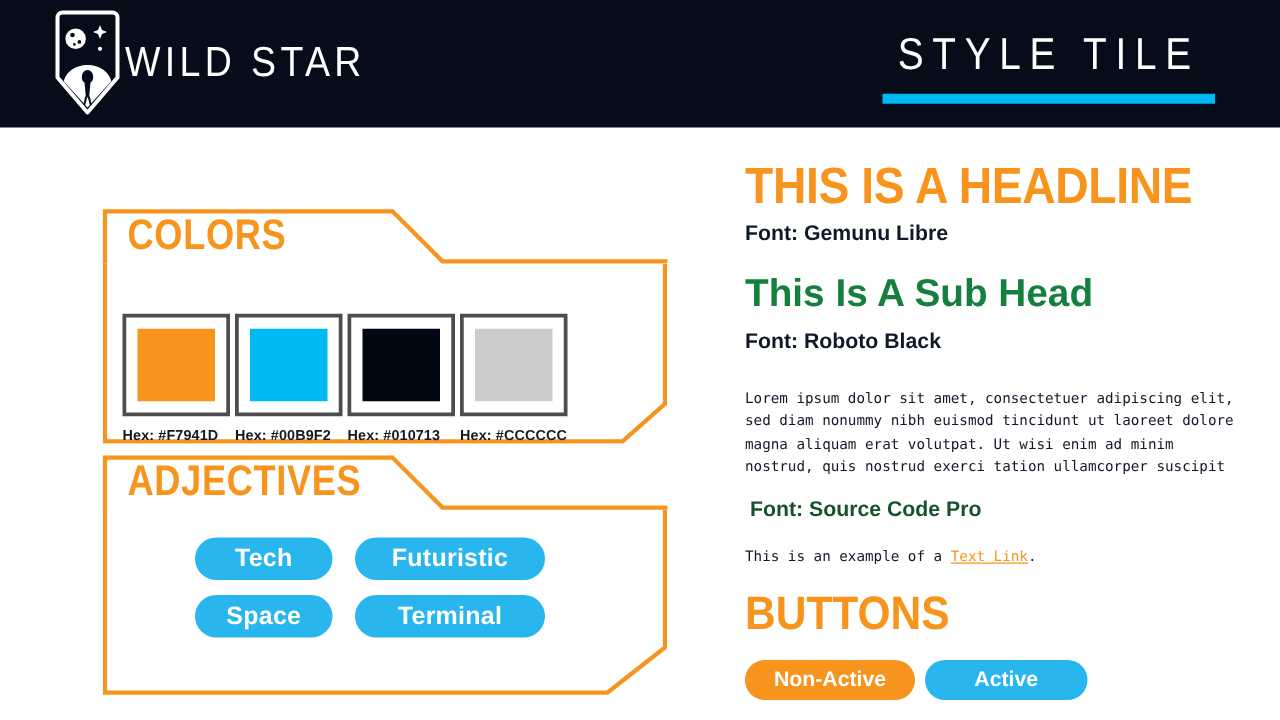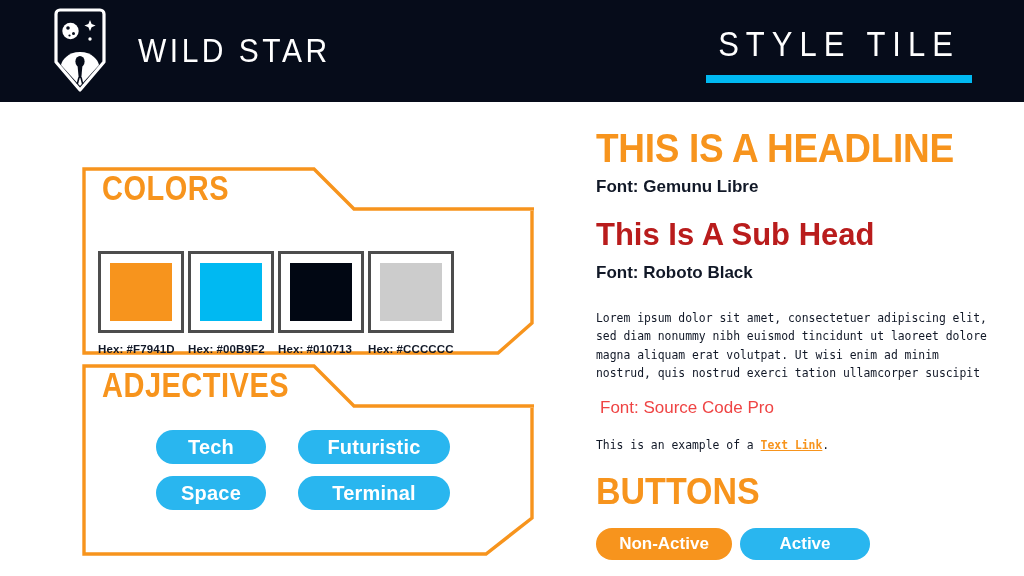--- a/index.html
+++ b/index.html
@@ -8,21 +8,21 @@
     background:#ffffff;
     font-family:"Liberation Sans", sans-serif;
     position:relative;
   }
 
   
   .header {
     position:absolute; left:0; top:0; width:1024px; height:102px;
     background:#060c1a;
   }
-  .brand { position:absolute; left:52px; top:8px; display:flex; align-items:center; gap:30px; }
+  .brand { position:absolute; left:42px; top:8px; display:flex; align-items:center; gap:2px; }
   .logo-mark { width:56px; height:86px; display:block; }
   .wordmark {
     color:#ffffff;
     font-family:"Liberation Sans", sans-serif;
     font-size:30px;
     font-weight:400;
     letter-spacing:3.5px;
     transform:scaleY(1.12);
     white-space:nowrap;
   }
@@ -70,57 +70,57 @@
   }
 
   
   #adj-panel { left:82px; top:364px; width:528px; }
   #adj-panel .panel-body { height:148px; }
   .adj-grid {
     position:absolute; left:0; top:0; width:100%; height:100%;
     display:flex; flex-direction:column; gap:12px;
     padding:22px 0 0 74px;
   }
-  .adj-row { display:flex; gap:32px; }
+  .adj-row { display:flex; gap:18px; }
   .pill {
     background:#29b6ef; color:#ffffff; border-radius:999px;
     font-size:20px; font-weight:bold; letter-spacing:0.2px;
     display:inline-flex; align-items:center; justify-content:center;
     height:34px; padding:0 22px; white-space:nowrap;
   }
   .pill.w-sm { min-width:110px; }
   .pill.w-lg { min-width:152px; }
 
   
   .right { position:absolute; left:596px; top:128px; width:400px; }
   .headline {
     color:#f7941d; font-size:37px; font-weight:bold; letter-spacing:-0.3px;
     transform:scaleY(1.1); transform-origin:left top; line-height:1;
     white-space:nowrap;
   }
   .font-note {
     color:#111827; font-size:17px; font-weight:bold; margin-top:12px;
   }
   .subhead {
-    color:#b91c1c; font-size:31px; font-weight:bold; margin-top:22px; line-height:1;
+    color:#15803d; font-size:31px; font-weight:bold; margin-top:22px; line-height:1;
   }
   .font-note2 { color:#111827; font-size:17px; font-weight:bold; margin-top:13px; }
 
   .body-copy {
     margin-top:26px;
     font-family:"DejaVu Sans Mono", monospace;
     font-size:11.4px; line-height:1.62; color:#111827;
   }
-  .font-note3 { color:#ef4444; font-size:17px; font-weight:normal; margin-top:15px; margin-left:4px; }
+  .font-note3 { color:#14532d; font-size:17px; font-weight:bold; margin-top:15px; margin-left:4px; }
 
   .link-line {
     margin-top:20px; font-family:"DejaVu Sans Mono", monospace;
     font-size:11.4px; color:#111827;
   }
-  .link-line .lnk { color:#f7941d; font-weight:bold; }
+  .link-line .lnk { color:#f7941d; font-weight:normal; }
 
   .buttons-title {
     color:#f7941d; font-size:34px; font-weight:bold; margin-top:20px;
     transform:scaleY(1.1); transform-origin:left top; line-height:1;
   }
   .btn-row { margin-top:22px; display:flex; gap:8px; }
   .btn {
     border-radius:999px; color:#ffffff; font-size:17px; font-weight:bold;
     height:32px; display:inline-flex; align-items:center; justify-content:center;
     padding:0 22px; white-space:nowrap; border:none; cursor:pointer;

